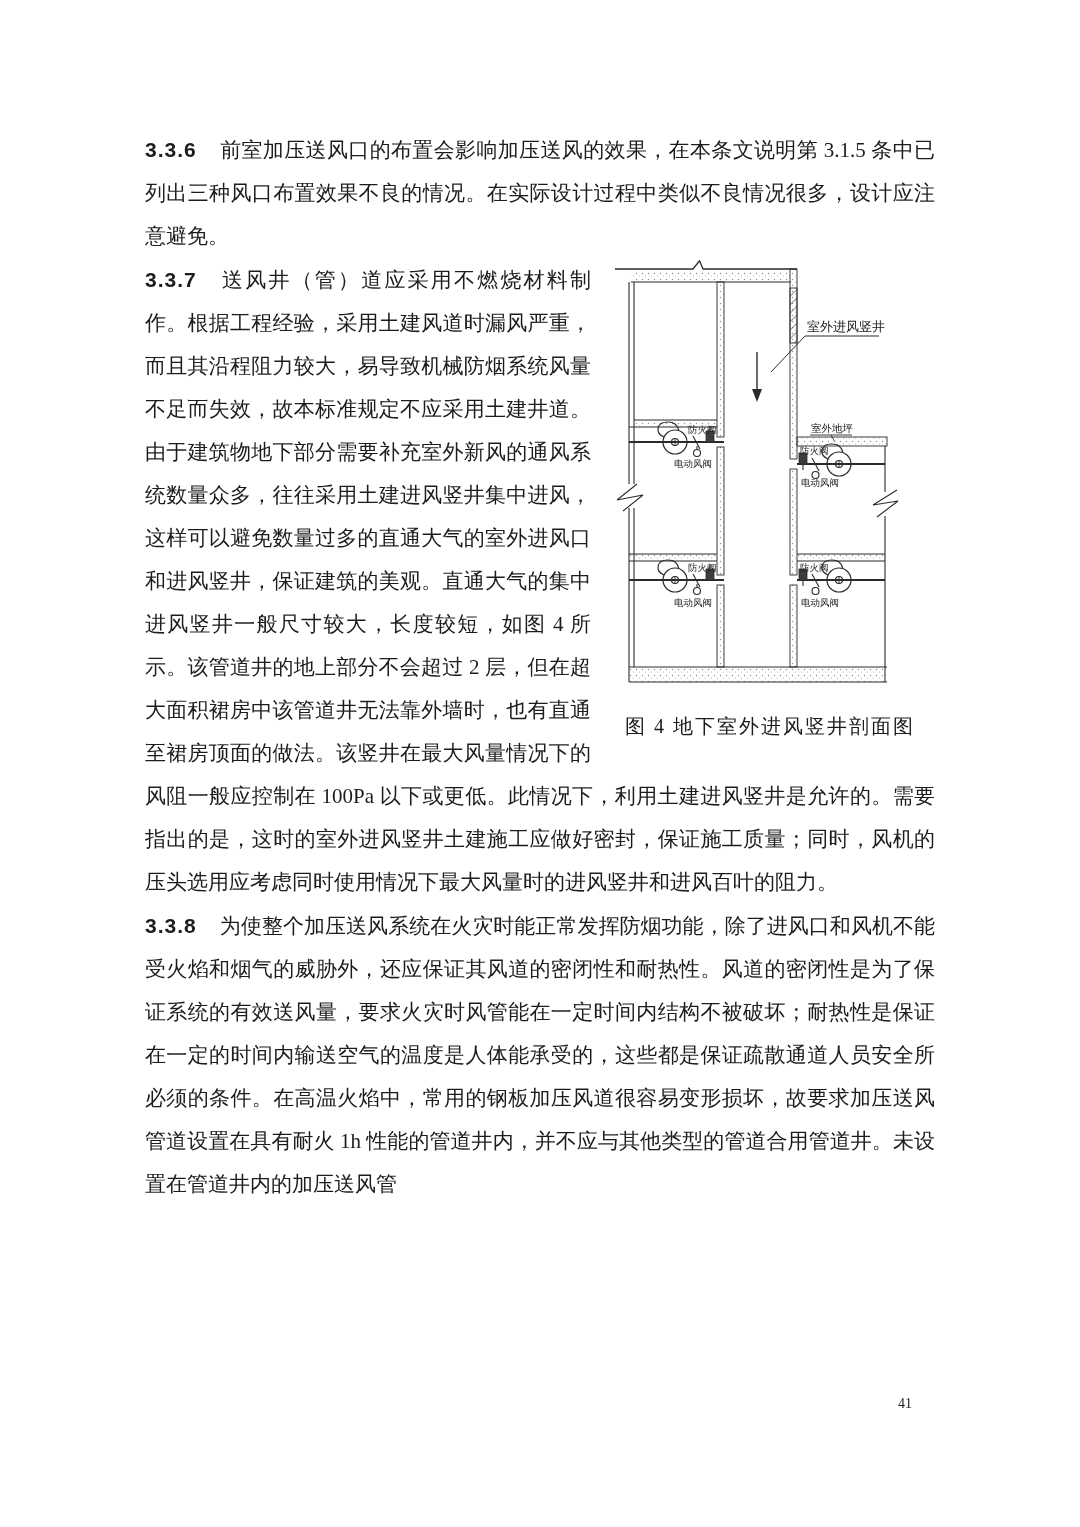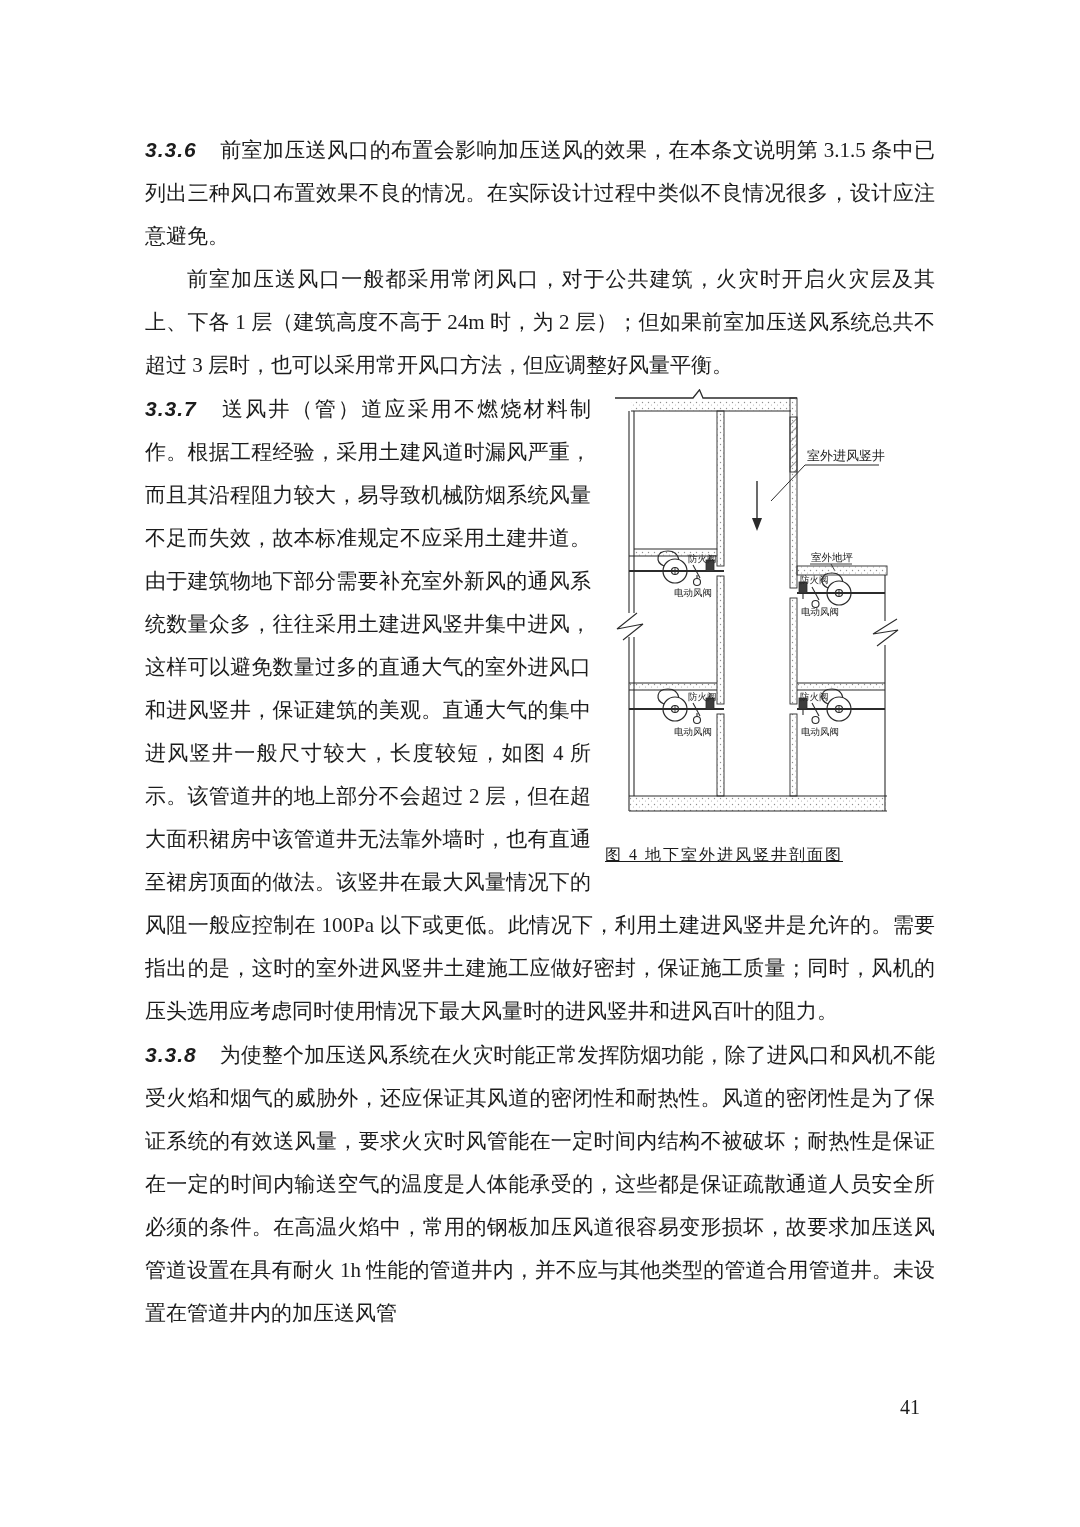--- a/index.html
+++ b/index.html
@@ -20,56 +20,54 @@
     line-height:43px;
     text-align:justify;
   }
   .para{margin:0;padding:0;}
   .para.indent{text-indent:2em;}
   .secnum{
     font-weight:700;
     font-family:"Liberation Sans","DejaVu Sans",sans-serif;
     padding-right:1.1em;
     letter-spacing:1px;
-    font-style:italic;
   }
   figure.fig-float{
     float:right;
     width:330px;
     margin:2px 0 14px 14px;
     padding:0;
   }
   .fig-caption{
-    font-size:16px;
+    text-align:center;
+    font-size:20px;
     line-height:28px;
     margin-top:2px;
     letter-spacing:2px;
-    text-decoration:underline;
   }
   .diagram svg{display:block;}
   .diagram text{
     font-family:"Liberation Serif","DejaVu Serif",serif;
     fill:#222222;
   }
   .pageno{
     position:absolute;
     top:1396px;
-    right:160px;
-    font-size:20px;
+    right:168px;
+    font-size:14px;
   }
 </style>
 </head>
 <body>
 
 <div class="page">
   <div class="content">
 
     <p class="para"><span class="secnum">3.3.6</span><span>前室加压送风口的布置会影响加压送风的效果，在本条文说明第 3.1.5 条中已列出三种风口布置效果不良的情况。在实际设计过程中类似不良情况很多，设计应注意避免。</span></p>
 
-    <p class="para indent"><span>前室加压送风口一般都采用常闭风口，对于公共建筑，火灾时开启火灾层及其上、下各 1 层（建筑高度不高于 24m 时，为 2 层）；但如果前室加压送风系统总共不超过 3 层时，也可以采用常开风口方法，但应调整好风量平衡。</span></p>
 
     <figure class="fig-float">
       <div class="diagram">
         <svg width="330" height="450" viewBox="0 0 330 450" xmlns="http://www.w3.org/2000/svg">
           <defs>
             <pattern id="stip" width="6" height="6" patternUnits="userSpaceOnUse">
               <circle cx="1.5" cy="1.5" r="0.7" fill="#8f8f8f"></circle>
               <circle cx="4.5" cy="4" r="0.6" fill="#ababab"></circle>
             </pattern>
             <pattern id="hatch" width="6" height="6" patternUnits="userSpaceOnUse" patternTransform="rotate(45)">

